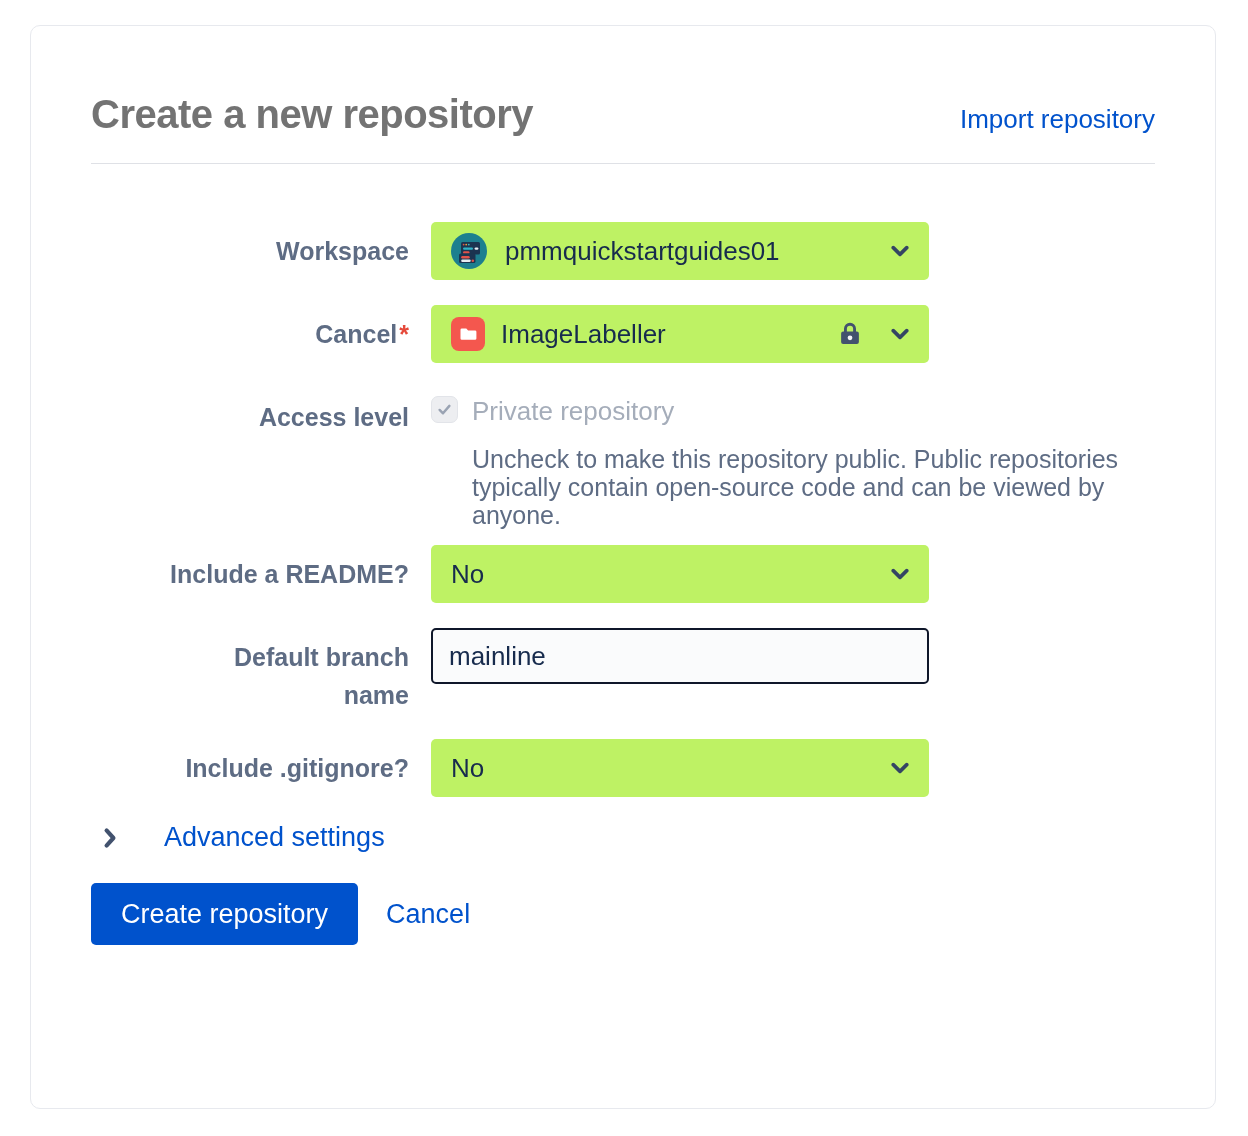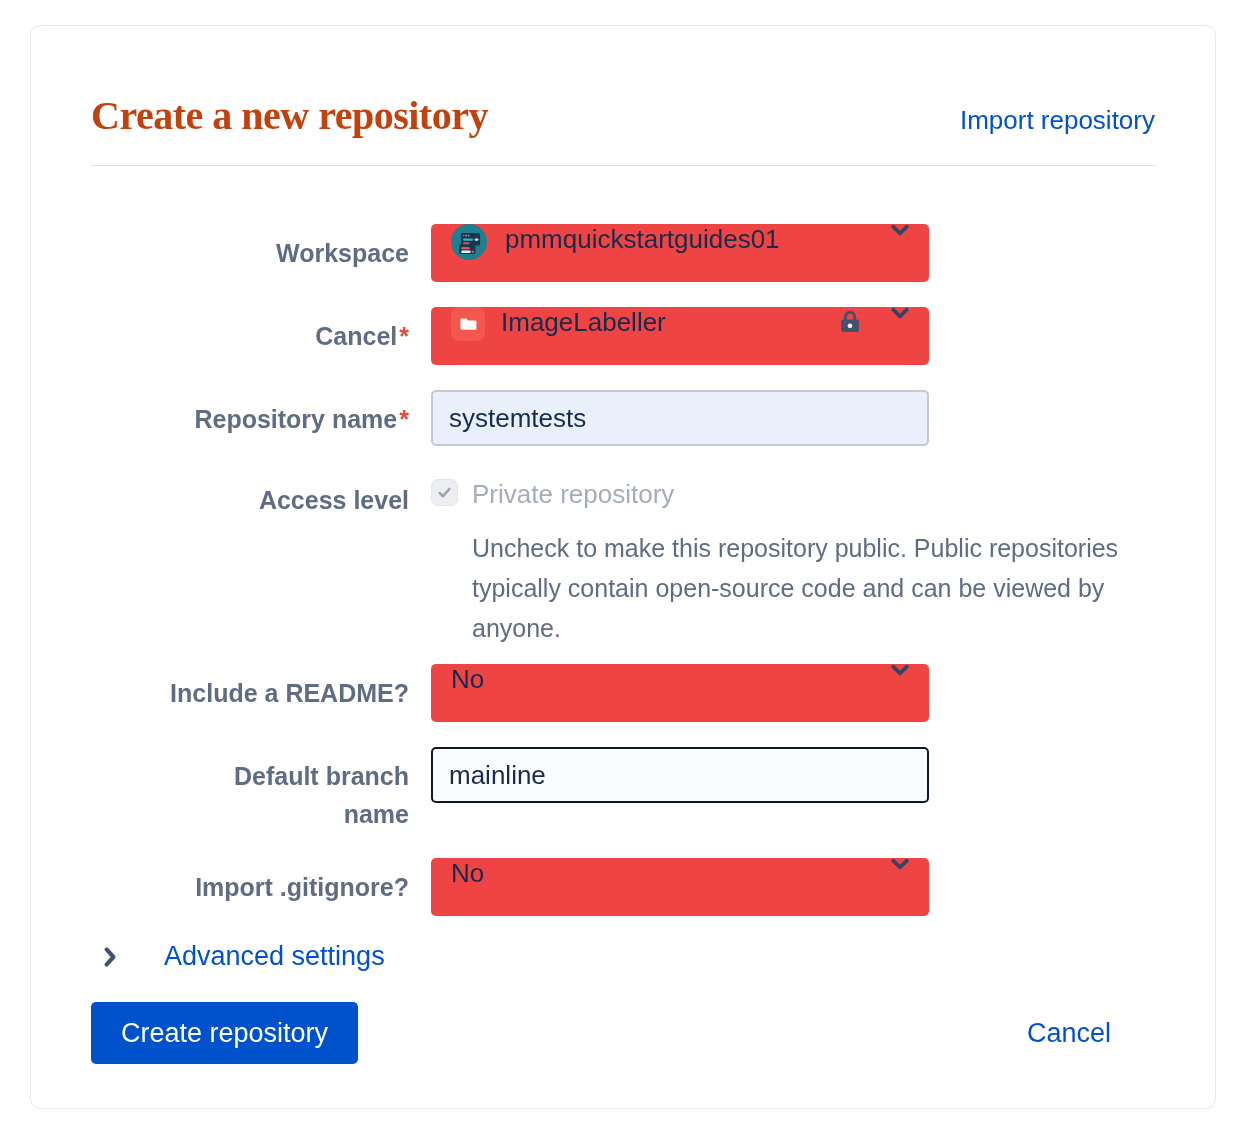--- a/index.html
+++ b/index.html
@@ -6,39 +6,39 @@
   html,body { width:1248px; height:1136px; background:#FFFFFF;
     font-family:"Liberation Sans", sans-serif; color:#172B4D; }
 
   .card {
     position:absolute; left:30px; top:25px; width:1186px; height:1084px;
     background:#FFFFFF; border:1px solid #E7E9EE; border-radius:10px;
     padding:66px 60px 0 60px;
   }
 
   .header { display:flex; justify-content:space-between; align-items:baseline; }
-  .title { font-size:40px; font-weight:700; color:#c2410c; letter-spacing:-0.5px;font-family:Liberation Serif, serif; }
+  .title { font-size:40px; font-weight:700; color:#737373; letter-spacing:-0.5px; }
   .import-link { font-size:26px; color:#0052CC; cursor:pointer; text-decoration:none; }
 
   .divider { height:1px; background:#DFE1E6; margin-top:26px; }
 
   .form { margin-top:58px; }
   .row { display:flex; margin-bottom:25px; }
   .row-label {
     width:340px; padding-right:22px; padding-top:10px; text-align:right;
     font-size:25px; line-height:38px; font-weight:600; color:#5E6C84;
   }
   .row-default .row-label { padding-left:108px; }
   .req { color:#E5493A; margin-left:2px; }
   .row-field { width:498px; position:relative; }
   .row-field-wide { flex:1; }
 
   .select {
-    height:58px; background:#ef4444; border-radius:5px; cursor:pointer;
-    display:flex; align-items:flex-start; padding:0 20px; font-size:26px; color:#172B4D;
+    height:58px; background:#bef264; border-radius:5px; cursor:pointer;
+    display:flex; align-items:center; padding:0 20px; font-size:26px; color:#172B4D;
   }
   .chev-down { margin-left:auto; flex:none; display:flex; }
   .avatar { width:36px; height:36px; margin-right:18px; flex:none; }
   .folder-badge { width:34px; height:34px; margin-right:16px; flex:none; }
   .lock { width:30px; height:30px; margin-left:auto; flex:none; display:flex; }
   .lock + .chev-down { margin-left:26px; }
 
   .text-input {
     width:100%; height:56px; border-radius:5px; font-size:26px; color:#172B4D;
     padding:0 16px; font-family:inherit; outline:none;
@@ -46,28 +46,28 @@
   .repo-input { background:#E9F0FB; border:2px solid #C1C9D6; }
   .branch-input { background:#FAFBFC; border:2px solid #0f172a; }
 
   .checkbox-row { display:flex; align-items:flex-start; padding-top:8px; }
   .checkbox {
     width:27px; height:27px; border-radius:7px; background:#EDEEF1;
     border:1px solid #E2E4E9; display:flex; align-items:center; justify-content:center;
     flex:none;
   }
   .checkbox-label { margin-left:14px; font-size:26px; color:#A5ADBA; }
-  .help-text { margin:18px 0 0 41px; width:678px; font-size:25px; line-height:40px; color:#5E6C84; }
+  .help-text { margin:18px 0 0 41px; width:678px; font-size:25px; line-height:28px; color:#5E6C84; }
   .row-access { margin-bottom:16px;margin-top:7px; }
 
   .advanced { display:flex; align-items:center; margin-top:22px; padding-left:12px;gap:29px; }
   .advanced-chevron { display:flex; flex:none; }
   .advanced-label { margin-left:18px; font-size:27px; font-weight:500; color:#0052CC; cursor:pointer; }
 
-  .actions { display:flex; justify-content:space-between; align-items:center; margin-top:30px; padding-right:44px; }
+  .actions { display:flex; justify-content:flex-start; align-items:center; margin-top:30px; padding-right:44px; }
   .btn-primary {
     background:#0052CC; color:#FFFFFF; font-size:27px; font-weight:500;
     height:62px; padding:0 30px; border:none; border-radius:5px;
     font-family:inherit; cursor:pointer;
   }
   .cancel-link { margin-left:28px; font-size:27px; color:#0052CC; cursor:pointer; }
 </style>
 </head>
 <body>
 
@@ -131,26 +131,20 @@
           </span>
           <span class="chev-down" style="margin-left:26px">
             <svg viewBox="0 0 16 10" width="18" height="12">
                 <path d="M2 2 L8 8 L14 2" stroke="#344563" stroke-width="3.2" fill="none" stroke-linecap="round" stroke-linejoin="round"></path>
               </svg>
           </span>
         </div>
       </div>
     </div>
 
-    <div class="row">
-      <div class="row-label"><span>Repository name</span><span class="req">*</span></div>
-      <div class="row-field">
-        <input class="text-input repo-input" type="text" value="systemtests" style="">
-      </div>
-    </div>
 
     <div class="row row-access">
       <div class="row-label"><span>Access level</span></div>
       <div class="row-field row-field-wide">
         <div class="checkbox-row">
           <span class="checkbox">
             <svg viewBox="0 0 16 16" width="17" height="17">
                 <path d="M3.4 8.4 L6.6 11.6 L12.6 4.6" stroke="#9AA3B3" stroke-width="2.3" fill="none" stroke-linecap="round" stroke-linejoin="round"></path>
               </svg>
           </span>
@@ -175,21 +169,21 @@
     </div>
 
     <div class="row row-default">
       <div class="row-label"><span>Default branch name</span></div>
       <div class="row-field">
         <input class="text-input branch-input" type="text" value="mainline" style="">
       </div>
     </div>
 
     <div class="row">
-      <div class="row-label"><span>Import .gitignore?</span></div>
+      <div class="row-label"><span>Include .gitignore?</span></div>
       <div class="row-field">
         <div class="select">
           <span>No</span>
           <span class="chev-down">
             <svg viewBox="0 0 16 10" width="18" height="12">
                 <path d="M2 2 L8 8 L14 2" stroke="#344563" stroke-width="3.2" fill="none" stroke-linecap="round" stroke-linejoin="round"></path>
               </svg>
           </span>
         </div>
       </div>

